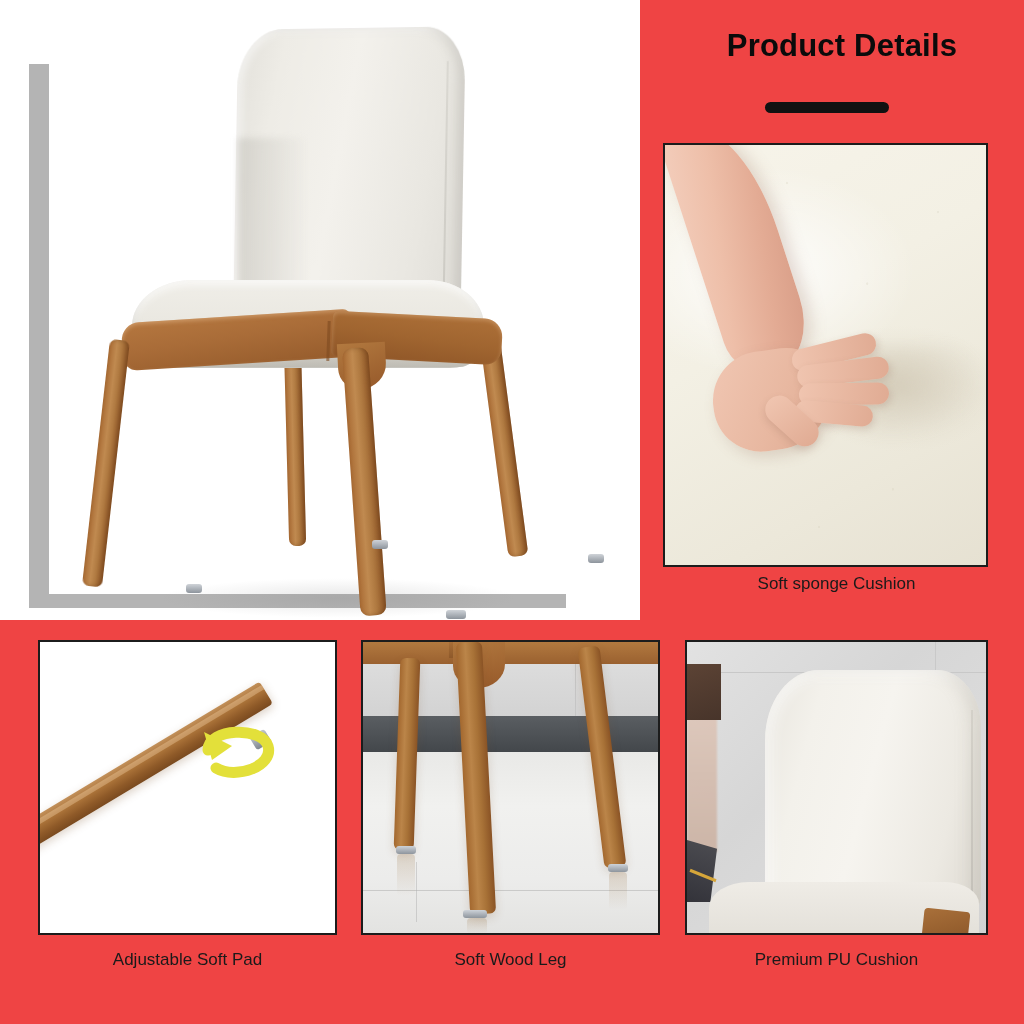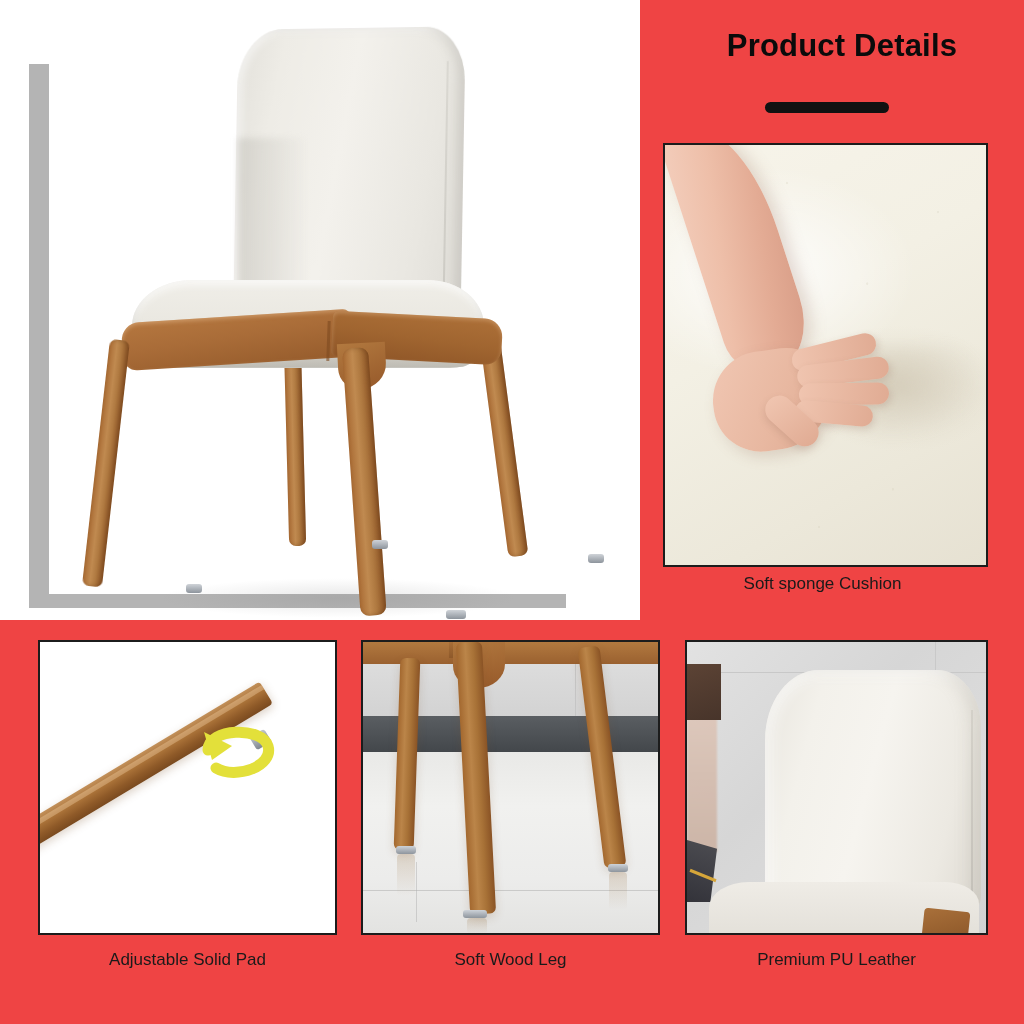--- a/index.html
+++ b/index.html
@@ -246,21 +246,21 @@
   .pu-edge { position:absolute; right: 8px; top: 40px; width: 2px; height: 200px;
     background: linear-gradient(#cbc8c0,#b6b3ac); opacity:.6; }
   .pu-seat {
     position:absolute; left: 22px; top: 240px; width: 270px; height: 60px;
     background: linear-gradient(180deg,#efece6,#e2dfd8);
     border-radius: 40px 34px 0 0 / 26px 22px 0 0;
   }
   .pu-wood { position:absolute; left: 236px; top: 268px; width: 46px; height: 30px;
     background: linear-gradient(160deg,#a9703a,#8b5628); border-radius: 4px; transform: rotate(6deg); }
 
-  .cap-sponge  { left: 660px; top: 574px; width: 325px; }
+  .cap-sponge  { left: 674px; top: 574px; width: 325px; }
   .cap-footpad { left: 38px;  top: 950px; width: 299px; }
   .cap-woodleg { left: 361px; top: 950px; width: 299px; }
   .cap-leather { left: 685px; top: 950px; width: 303px; }
 </style>
 </head>
 <body>
 
 <div class="page">
 
   <div class="title">Product Details</div>
@@ -305,21 +305,21 @@
   <div class="caption cap-sponge">Soft sponge Cushion</div>
 
   <div class="panel p-footpad">
     <div class="woodleg-diag"></div>
     <div class="leg-cap"></div>
     <svg class="rot-arrow" viewBox="0 0 100 76">
       <path d="M20 30 C20 8, 74 6, 80 26 C86 46, 48 60, 28 48" fill="none" stroke="#e3e03a" stroke-width="11" stroke-linecap="round"></path>
       <path d="M16 12 L24 40 L44 26 Z" fill="#e3e03a"></path>
     </svg>
   </div>
-  <div class="caption cap-footpad">Adjustable Solid Pad</div>
+  <div class="caption cap-footpad">Adjustable Soft Pad</div>
 
   <div class="panel p-woodleg">
     <div class="room-wall">
       <div class="wall-seam"></div>
       <div class="wall-seam2"></div>
     </div>
     <div class="baseboard"></div>
     <div class="floor">
       <div class="tile-line tl1"></div>
 
@@ -348,15 +348,15 @@
     <div class="lw-blur"></div>
     <div class="lw-dark"></div>
     <div class="lw-dark2"></div>
     <div class="lw-gold"></div>
     <div class="pu-back">
       <div class="pu-edge"></div>
     </div>
     <div class="pu-seat"></div>
     <div class="pu-wood"></div>
   </div>
-  <div class="caption cap-leather">Premium PU Leather</div>
+  <div class="caption cap-leather">Premium PU Cushion</div>
 
 </div>
 
 </body></html>

